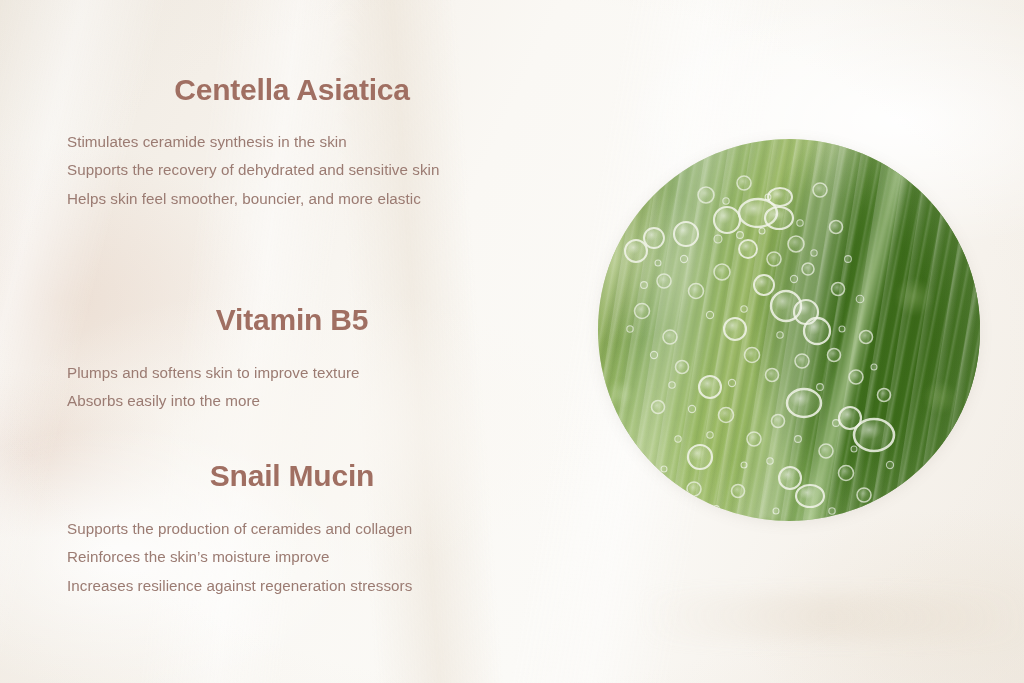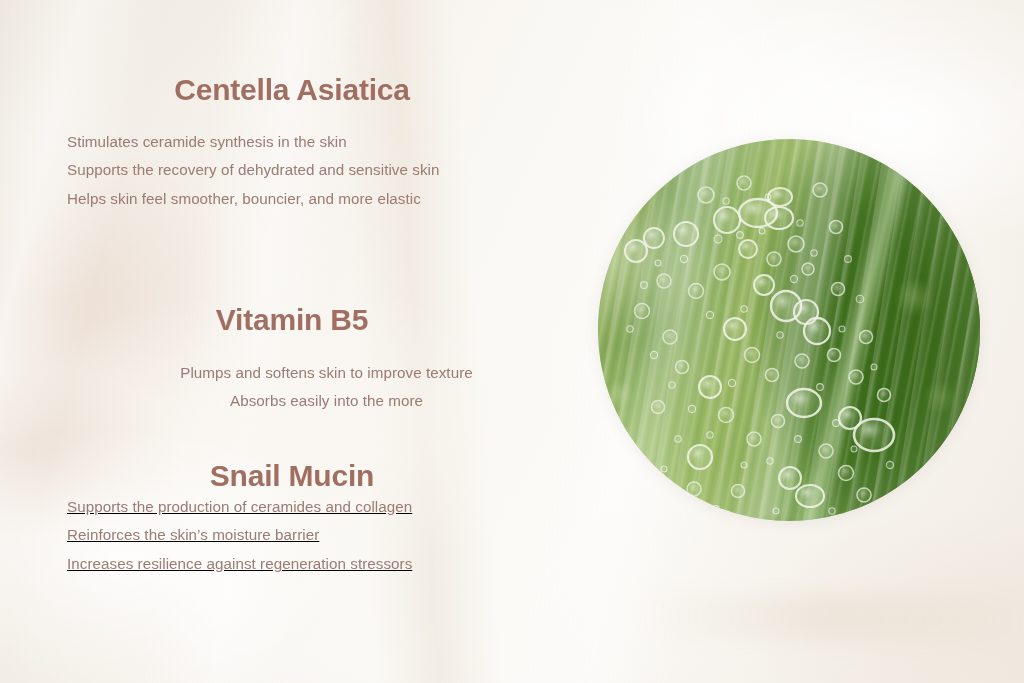--- a/index.html
+++ b/index.html
@@ -113,21 +113,21 @@
     height: 683px;
   }
 
   .ingredient-block {
     position: absolute;
     left: 0;
     width: 586px;
   }
   #block-0 { top: 73px; }
   #block-1 { top: 264px; margin-top: 39px; }
-  #block-2 { top: 459px; text-decoration: underline; }
+  #block-2 { top: 459px; }
 
   .ingredient-title {
     margin: 0;
     text-align: center;
     padding-right: 0;
     width: 586px;
     font-family: "Liberation Sans", sans-serif;
     font-size: 30px;
     font-weight: 700;
     letter-spacing: -0.2px;
@@ -153,22 +153,22 @@
     padding: 0 0 0 67px;
     font-family: "Liberation Sans", sans-serif;
     font-size: 15.2px;
     font-weight: 400;
     color: #9b7b72;
     line-height: 28.6px;
     letter-spacing: 0.05px;
     white-space: nowrap;
   }
   #block-0 .bullet-list { margin-top: 21px; }
-  #block-1 .bullet-list { margin-top: 22px; text-align: center; }
-  #block-2 .bullet-list { }
+  #block-1 .bullet-list { margin-top: 22px; }
+  #block-2 .bullet-list { margin-top: 22px; }
 
   
   .photo-circle {
     position: absolute;
     left: 598px;
     top: 139px;
     width: 382px;
     height: 382px;
     border-radius: 50%;
     overflow: hidden;
@@ -343,21 +343,21 @@
       <ul class="bullet-list">
         <li class="bullet-item">Plumps and softens skin to improve texture</li>
         <li class="bullet-item">Absorbs easily into the more</li>
       </ul>
     </section>
 
     <section class="ingredient-block" id="block-2">
       <h2 class="ingredient-title"><span class="title-inner">Snail Mucin</span></h2>
       <ul class="bullet-list">
         <li class="bullet-item">Supports the production of ceramides and collagen</li>
-        <li class="bullet-item">Reinforces the skin’s moisture barrier</li>
+        <li class="bullet-item">Reinforces the skin’s moisture improve</li>
         <li class="bullet-item">Increases resilience against regeneration stressors</li>
       </ul>
     </section>
 
   </div>
 
   <div class="photo-circle">
     <div class="photo-inner">
       <div class="leaf-base"></div>
       <div class="leaf-darkside"></div>

